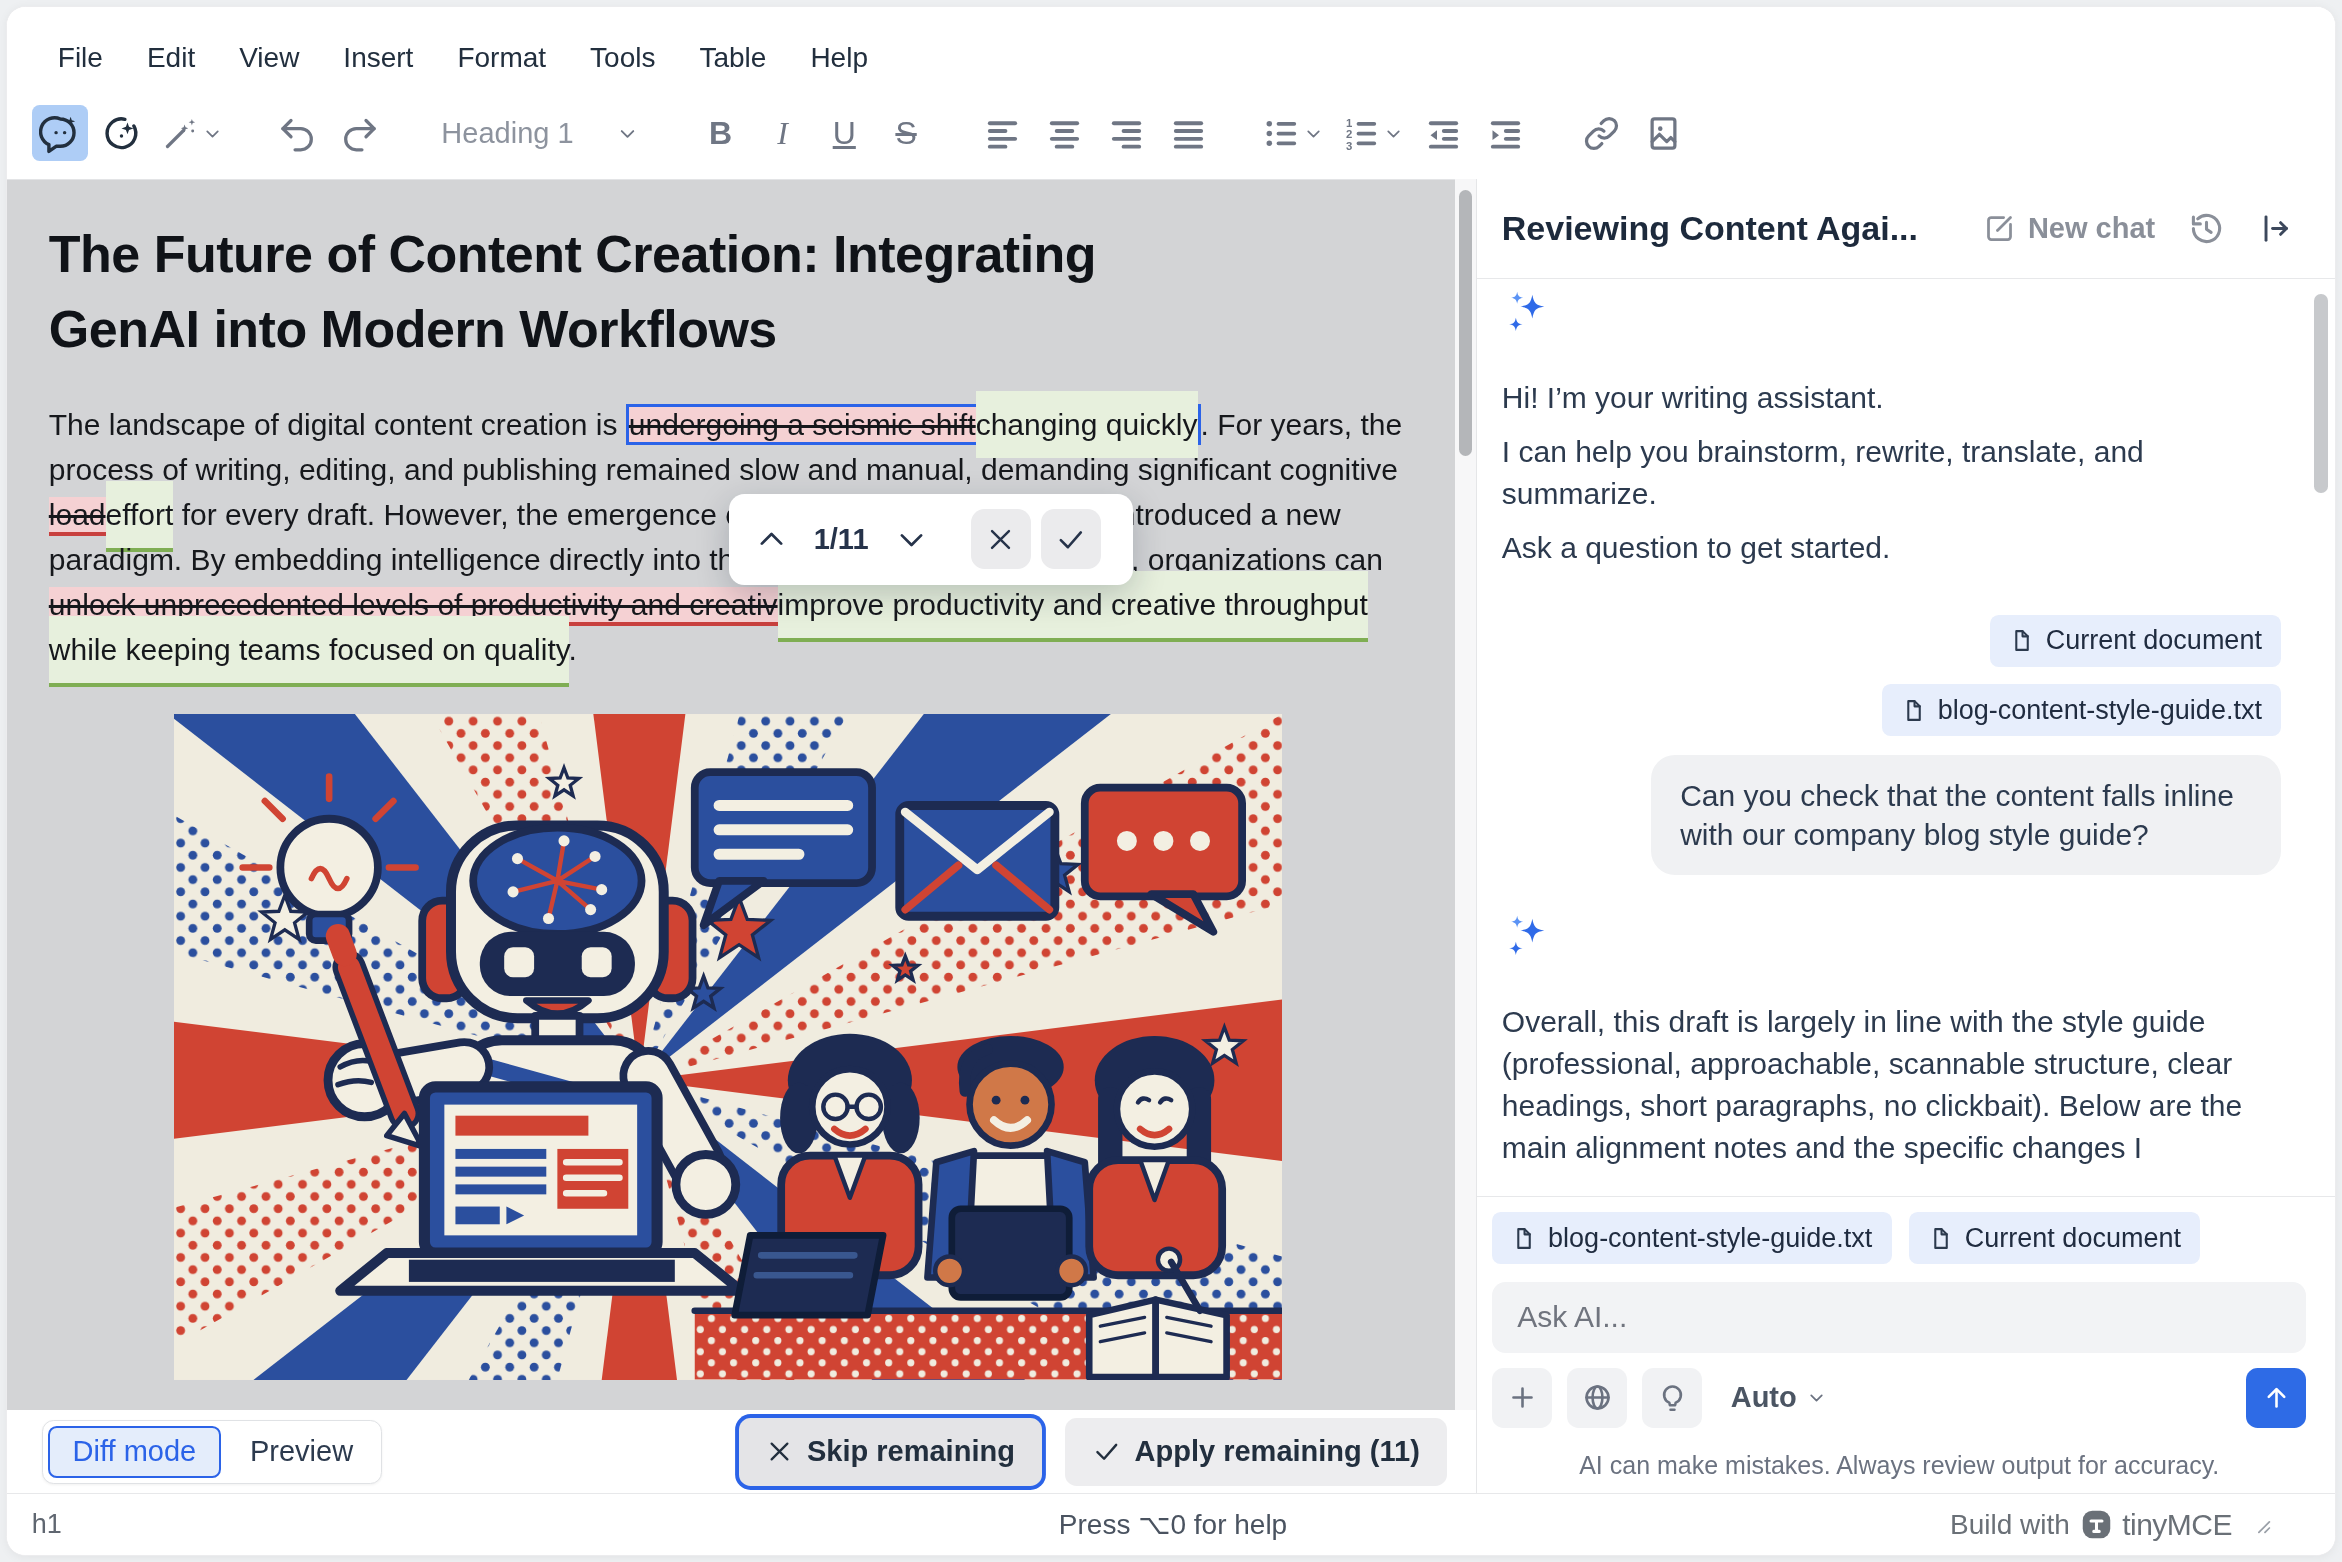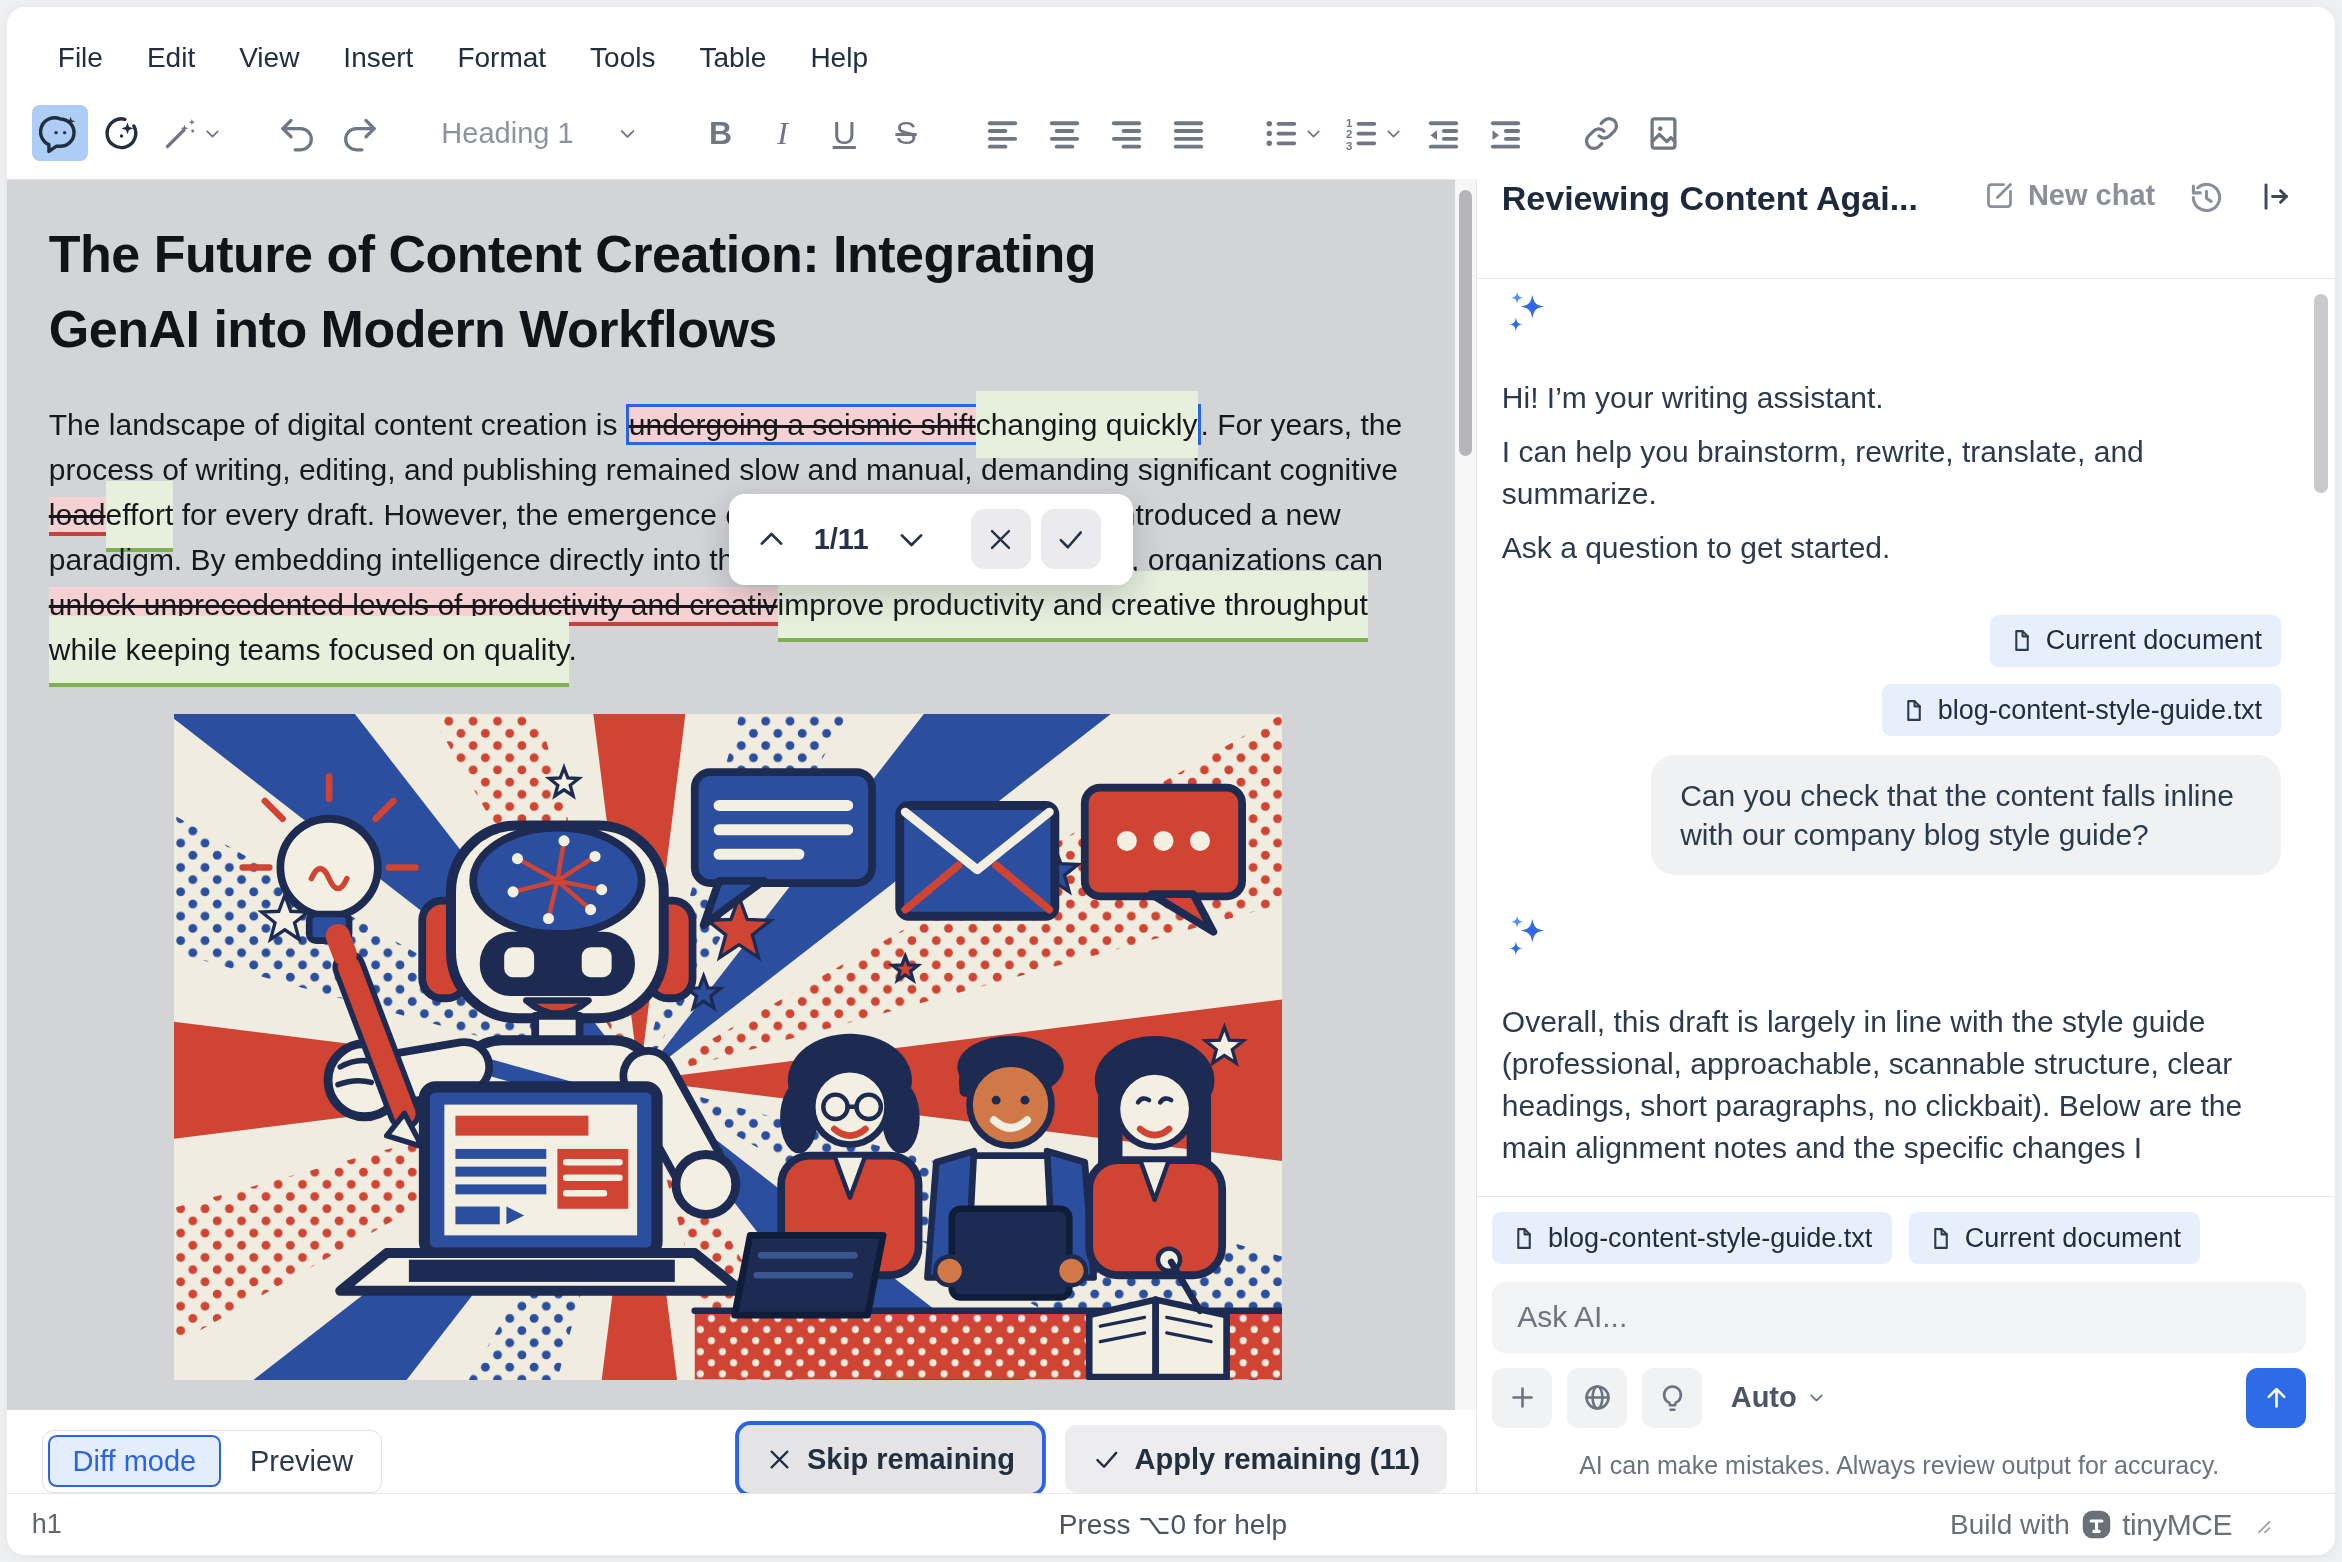--- a/index.html
+++ b/index.html
@@ -44,34 +44,34 @@
   .diff-popup{position:absolute;left:722px;top:315px;width:404px;height:91px;background:#fff;
     border-radius:15.4px;box-shadow:0 9.7px 33px rgba(20,30,50,.22);display:flex;align-items:center;
     padding:0 15.4px;gap:9.7px;color:#26334a}
   .dp-counter{font-size:29px;font-weight:600;color:#26334a;margin:0 5.8px}
   .dp-btn{width:60px;height:60px;border-radius:13.5px;background:#ebebed;display:flex;
     align-items:center;justify-content:center;color:#26334a}
   .dp-nav{width:54px;height:54px;display:flex;align-items:center;justify-content:center}
   .dp-spacer{width:13.5px}
   
   .ed-footer{position:absolute;left:0;right:0;bottom:0;height:83px;background:#fff;
-    display:flex;align-items:flex-end;padding:0 29px 0 35px}
+    display:flex;align-items:center;padding:0 29px 0 35px}
   .toggle-group{display:flex;align-items:center;gap:5.8px;border:1.9px solid #e0e2e5;border-radius:11.6px;
     padding:4.8px;background:#fff;box-shadow:0 1px 2.9px rgba(0,0,0,.06)}
   .tg-item{height:52px;display:flex;align-items:center;padding:0 23px;border-radius:8.7px;
     font-size:29px;color:#2c3a4e}
   .tg-item.active{background:#e4edfb;border:2.4px solid #2b63e8;color:#2b63e8;font-weight:500}
   .ef-right{margin-left:auto;display:flex;gap:19.3px}
   .ef-btn{height:68px;display:flex;align-items:center;gap:13.5px;padding:0 27px;border-radius:11.6px;
     font-size:29px;font-weight:700;color:#222f3e}
   .ef-btn.skip{background:#e4e4e7;box-shadow:0 0 0 3.9px #2b63e8;margin-right:3.9px}
   .ef-btn.apply{background:#ededef}
   
   .panel{flex:1;position:relative;background:#fff;display:flex;flex-direction:column}
-  .panel-header{height:100px;display:flex;align-items:flex-start;padding:0 42px 0 25px;gap:33px;
+  .panel-header{height:100px;display:flex;align-items:center;padding:0 42px 0 25px;gap:33px;
     border-bottom:1.9px solid #e7e8ea}
   .panel-title{font-size:34px;font-weight:700;color:#1d2a3c;flex:1;white-space:nowrap;
     overflow:hidden;text-overflow:ellipsis}
   .newchat{display:flex;align-items:center;gap:11.6px;color:#8a8f99;font-size:29px;font-weight:700}
   .hdr-ic{color:#8a8f99;display:flex;align-items:center}
   .hdr-ic.dark{color:#3c485c}
   .chat{position:relative;height:917px;padding:7.7px 54px 0 25px;overflow:hidden;
     display:flex;flex-direction:column}
   .chat-scroll{position:absolute;right:7.7px;top:15.4px;width:13.5px;height:199px;border-radius:6.8px;background:#c7c9cc}
   .msg{font-size:30px;line-height:42px;color:#2c3a4e}

